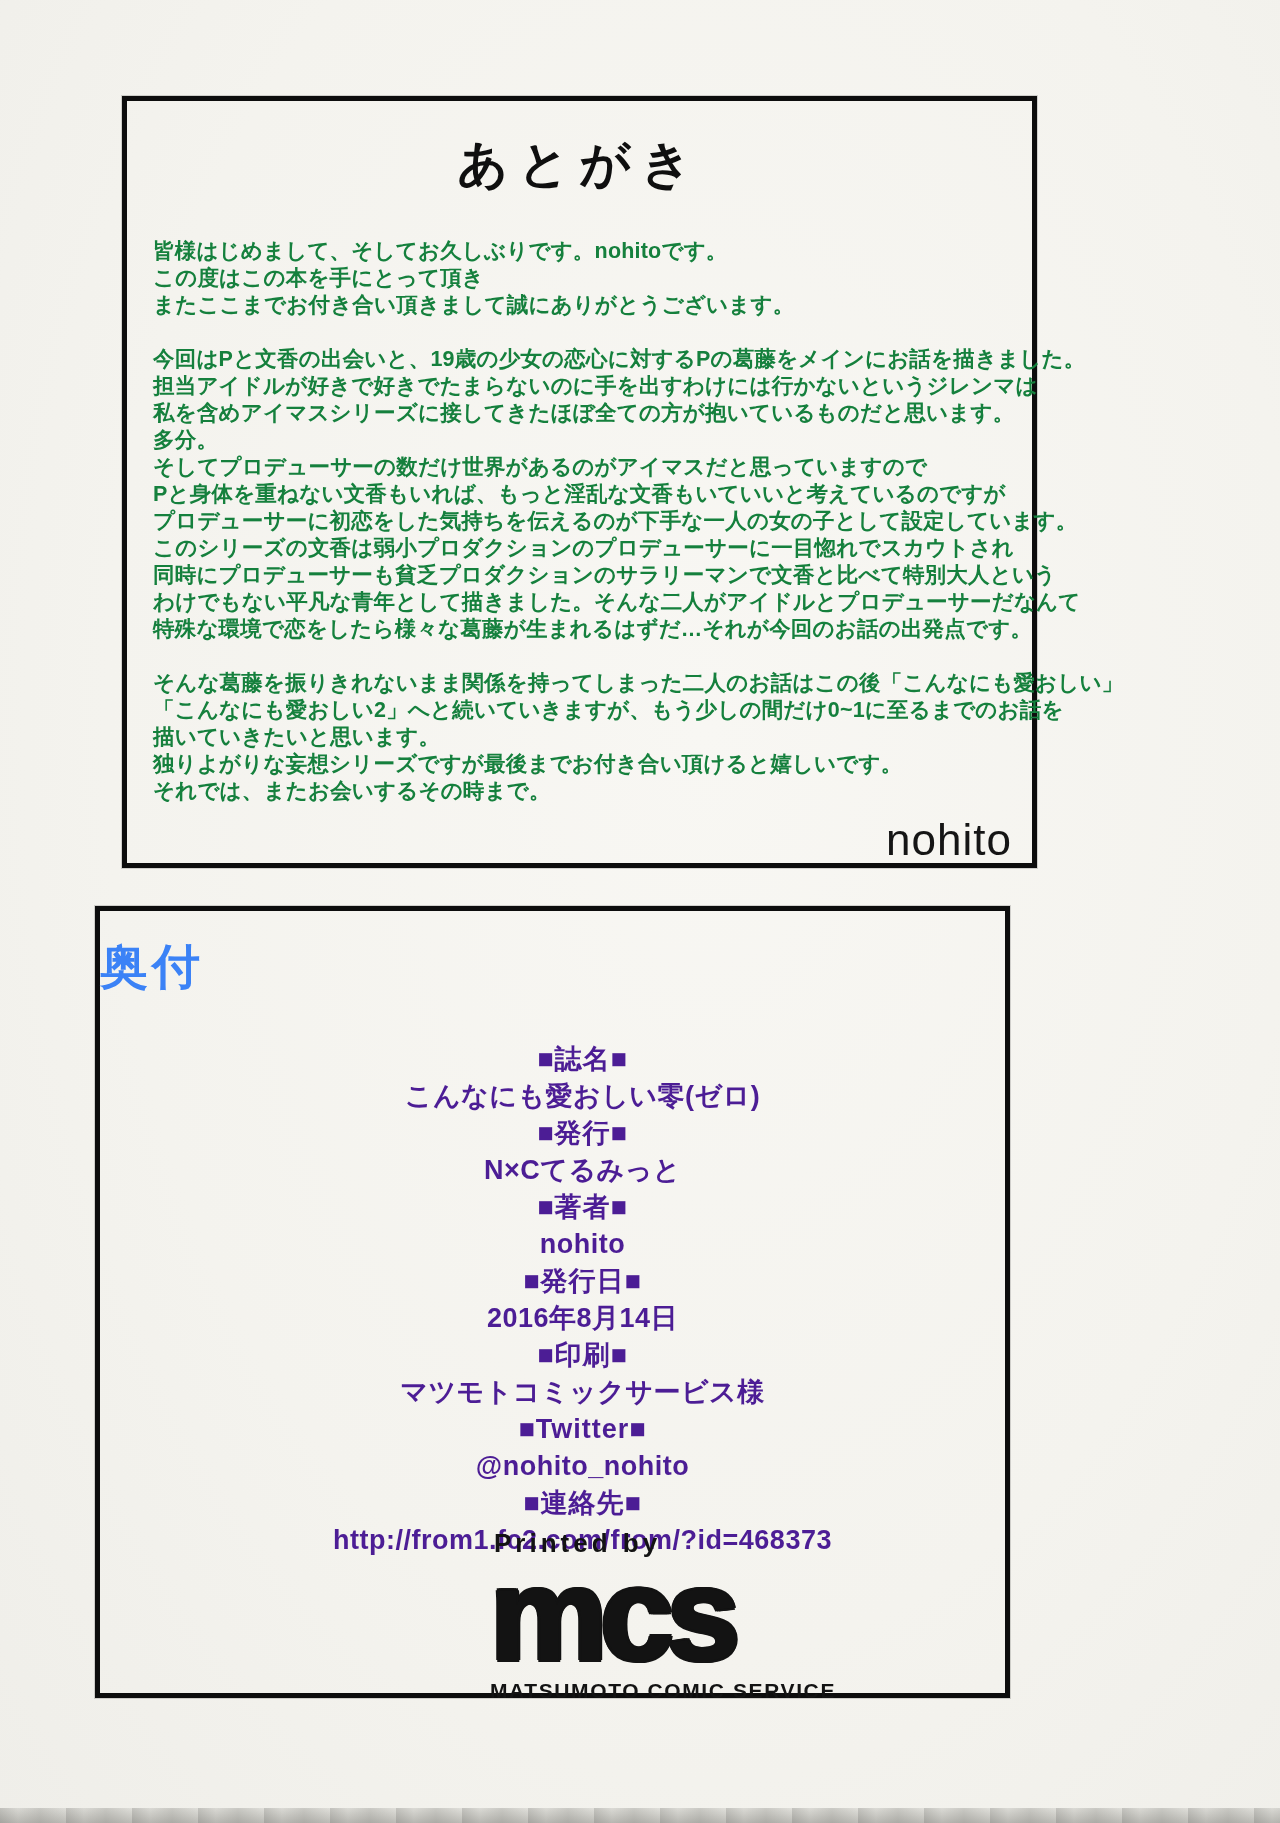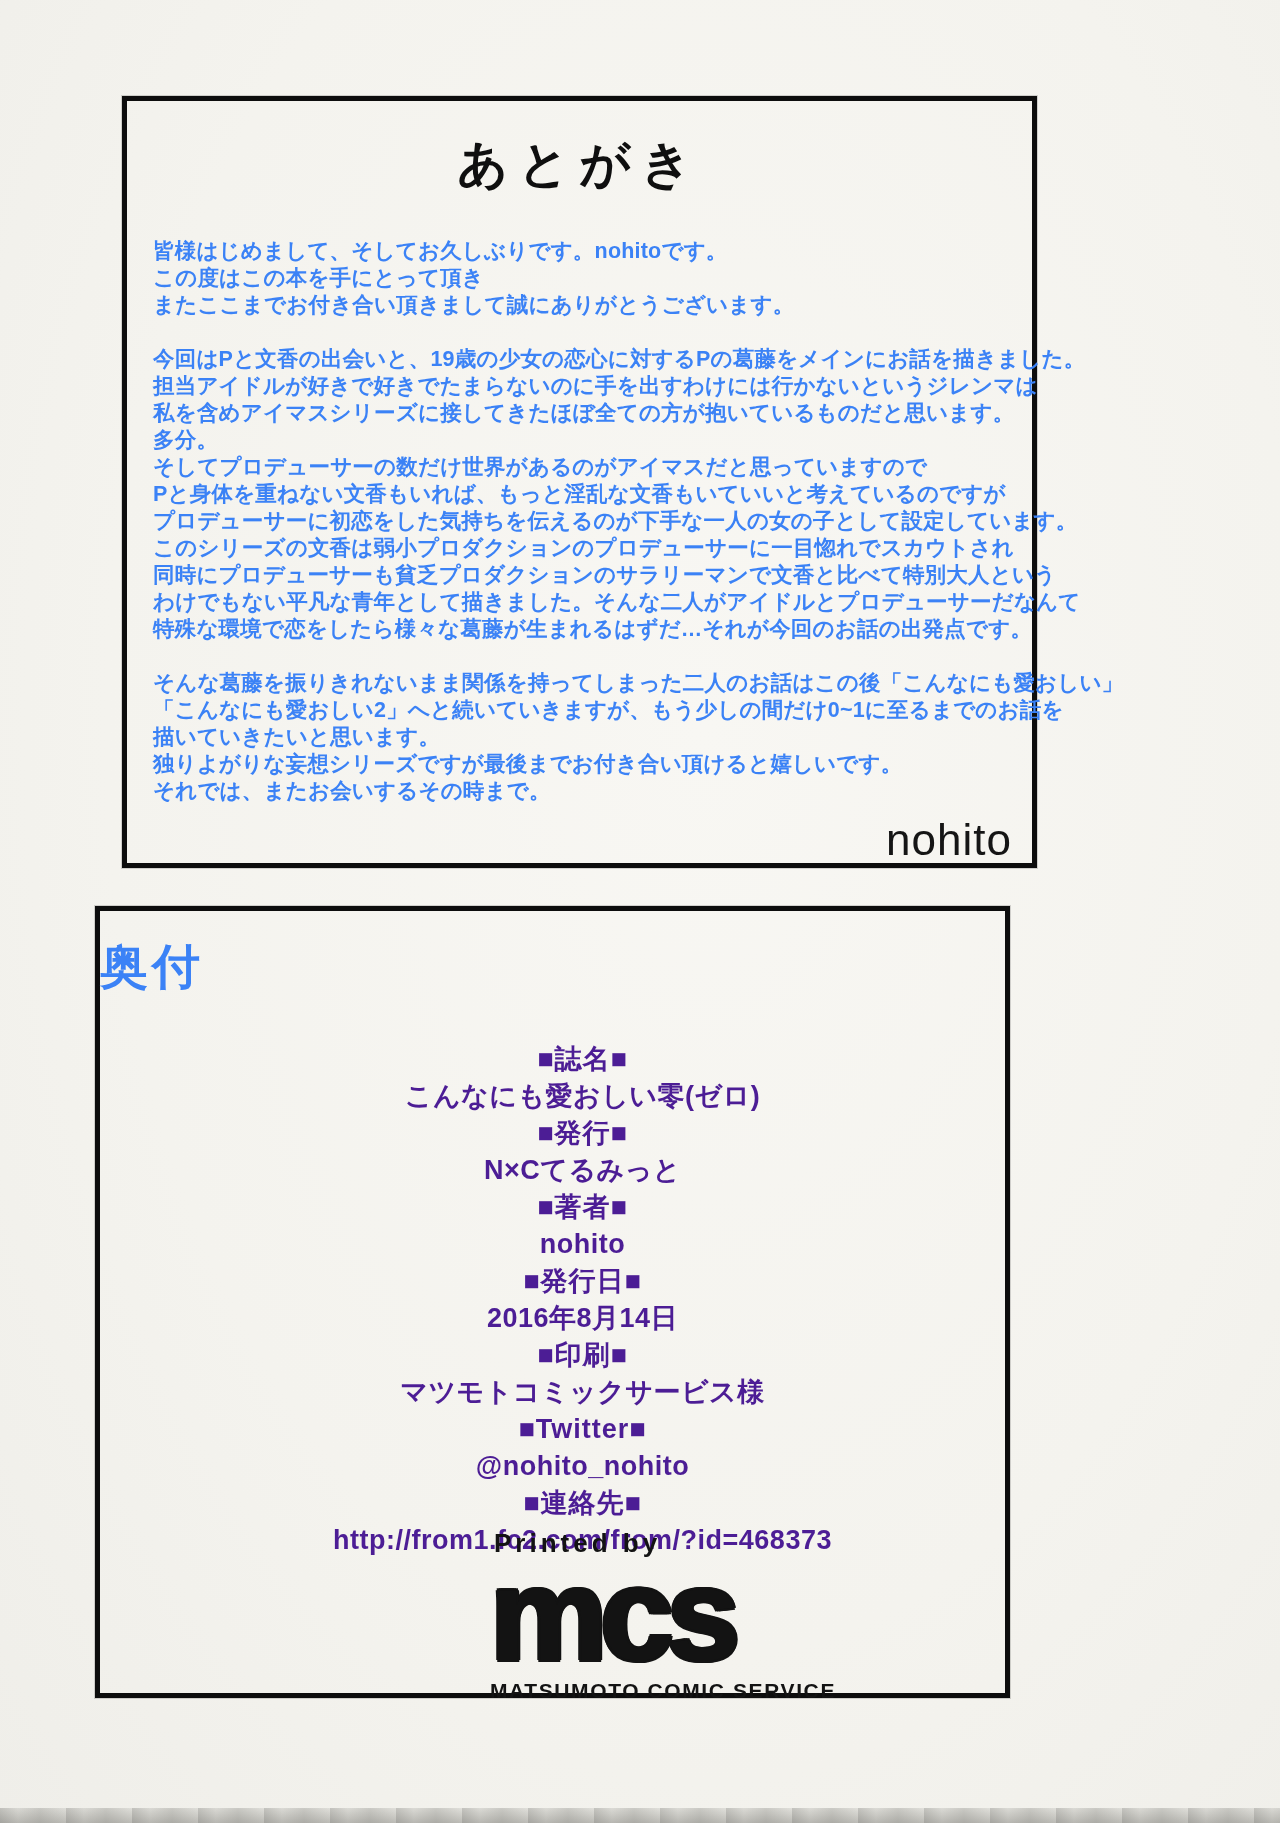--- a/index.html
+++ b/index.html
@@ -37,21 +37,21 @@
     font-weight: bold;
     letter-spacing: 10px;
     color: #0f0f0f;
   }
   .afterword-body {
     margin: 40px 18px 0 26px;
     font-size: 21.5px;
     line-height: 27px;
     font-weight: bold;
     letter-spacing: 0.2px;
-    color: #3b82f6;
+    color: #15803d;
   }
   .afterword-paragraph { margin: 0 0 27px 0; }
   .afterword-paragraph:last-child { margin-bottom: 0; }
   .text-line { white-space: nowrap; }
 
   .afterword-signature {
     position: absolute;
     right: 20px;
     bottom: -2px;
     font-size: 44px;

